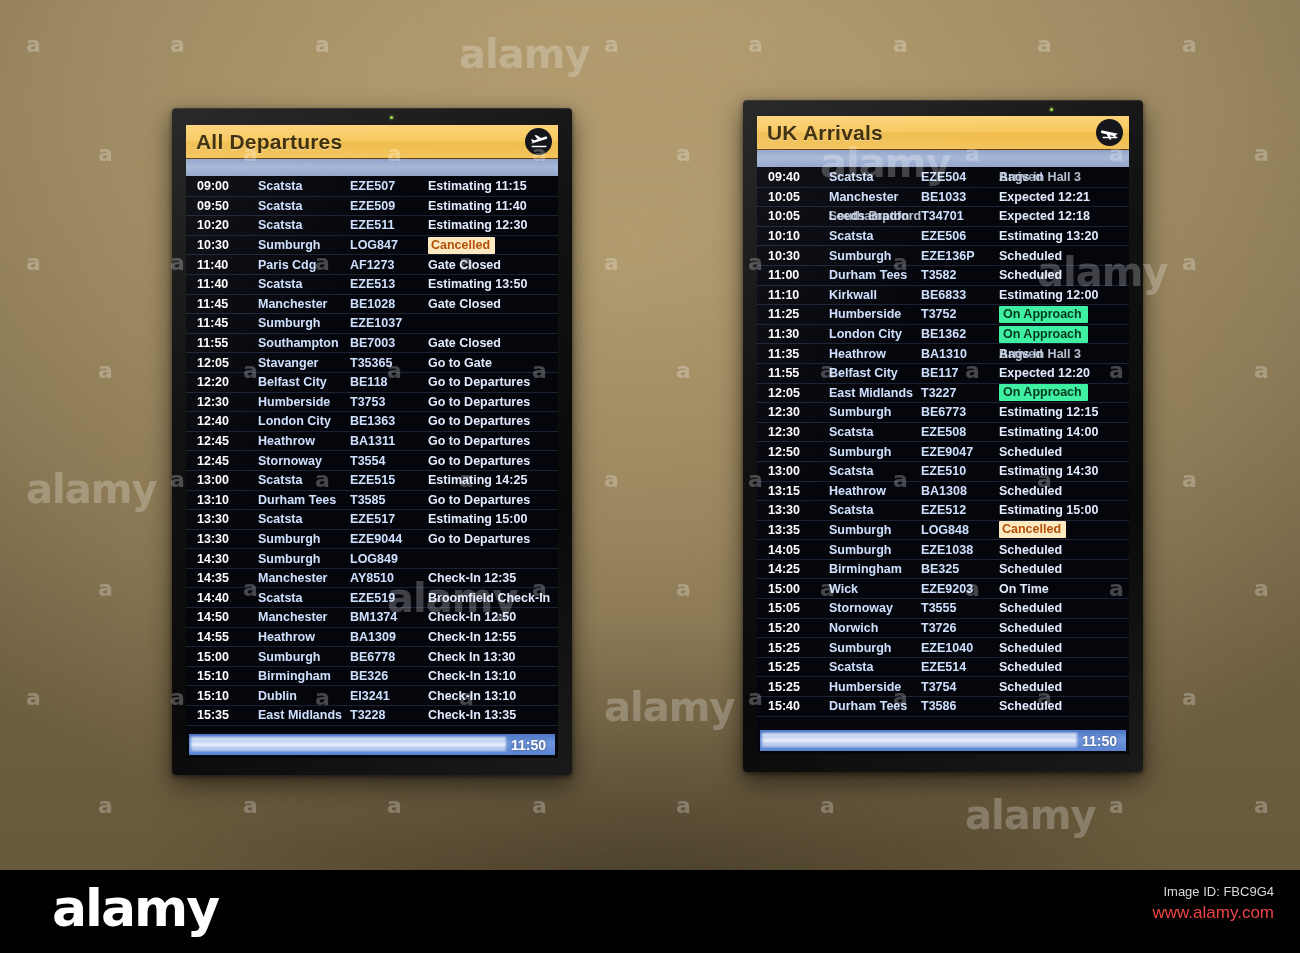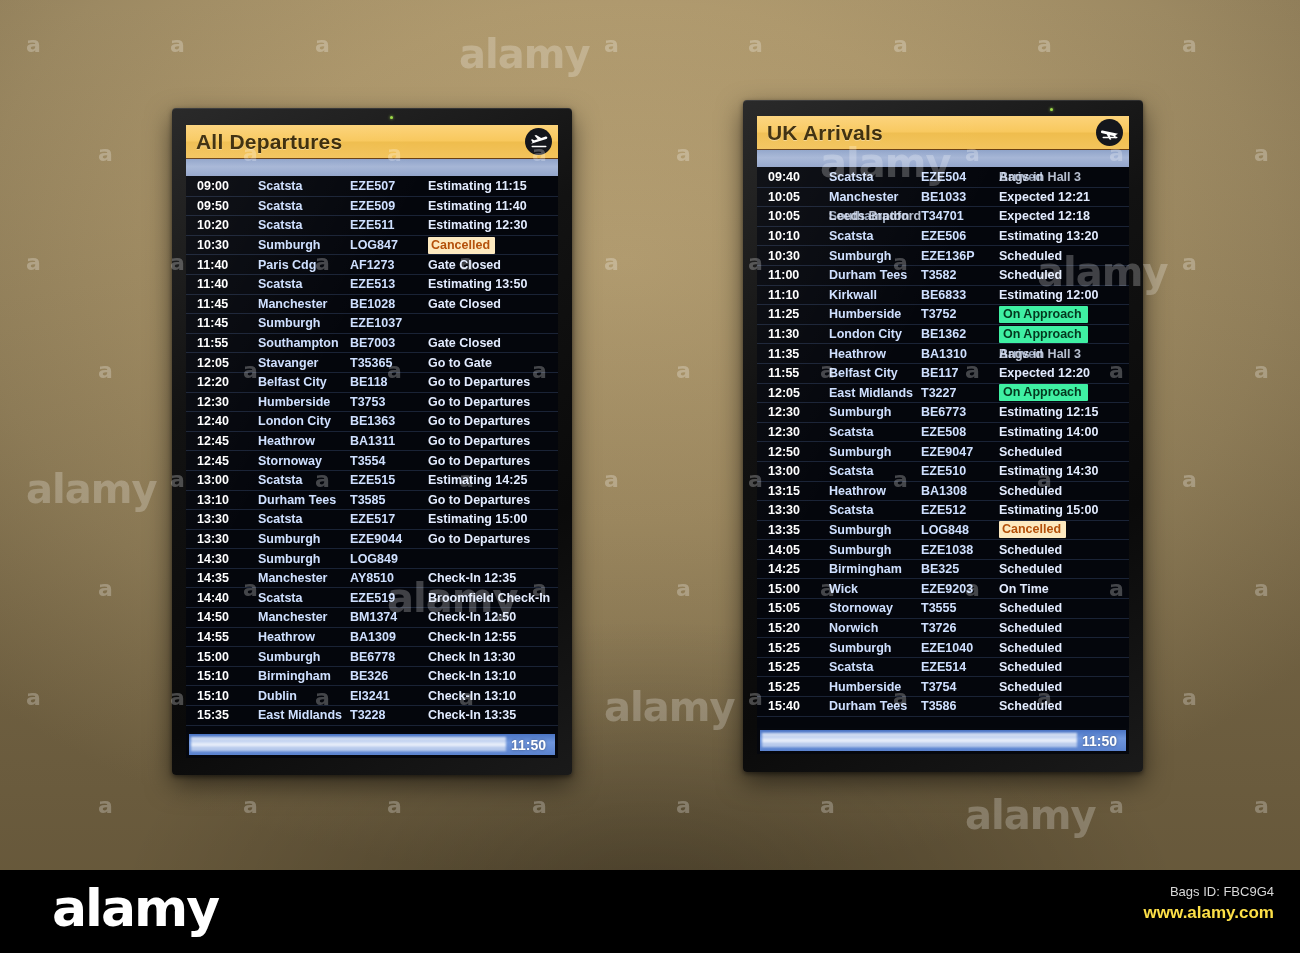--- a/index.html
+++ b/index.html
@@ -214,21 +214,21 @@
     position:absolute; left:52px; top:12px;
     color:#fff; font-family:"DejaVu Sans", sans-serif;
     font-weight:700; font-size:52px; letter-spacing:-2px; line-height:1;
   }
   #footer-imageid{
     position:absolute; right:26px; top:14px;
     color:#d8d8d8; font-size:13px; font-weight:400;
   }
   #footer-url{
     position:absolute; right:26px; top:33px;
-    color:#fde047; font-size:17px; font-weight:700;
+    color:#ef4444; font-size:17px; font-weight:400;
   }
 </style>
 </head>
 <body>
 
 <div id="photo">
 
   <div class="monitor" style="left:172px; top:108px; width:400px; height:667px;">
     <div class="bezel-led" style="left:218px; top:8px;"></div>
 
@@ -694,15 +694,15 @@
       <span class="wm small" style="left: 676px; top: 795px;">a</span>
       <span class="wm small" style="left: 820px; top: 795px;">a</span>
       <span class="wm big" style="left: 965px; top: 795px;">alamy</span>
       <span class="wm small" style="left: 1109px; top: 795px;">a</span>
       <span class="wm small" style="left: 1254px; top: 795px;">a</span>
     </div>
 </div>
 
 <div id="footer">
   <div id="footer-logo">alamy</div>
-  <div id="footer-imageid">Bags ID: FBC9G4</div>
+  <div id="footer-imageid">Image ID: FBC9G4</div>
   <div id="footer-url">www.alamy.com</div>
 </div>
 
 </body></html>

